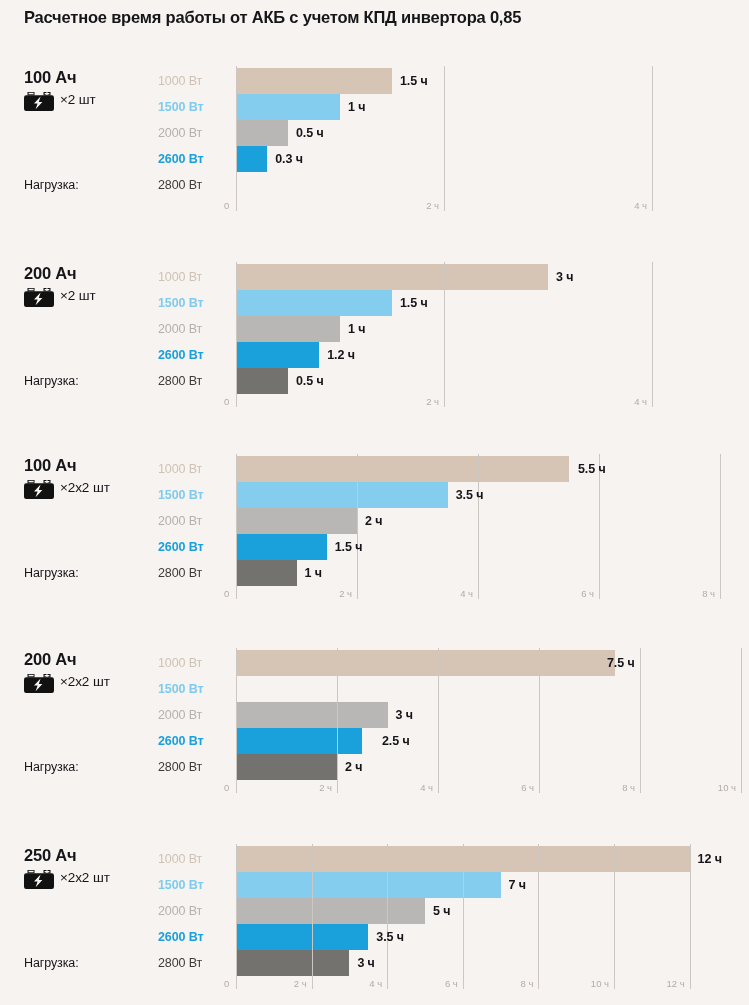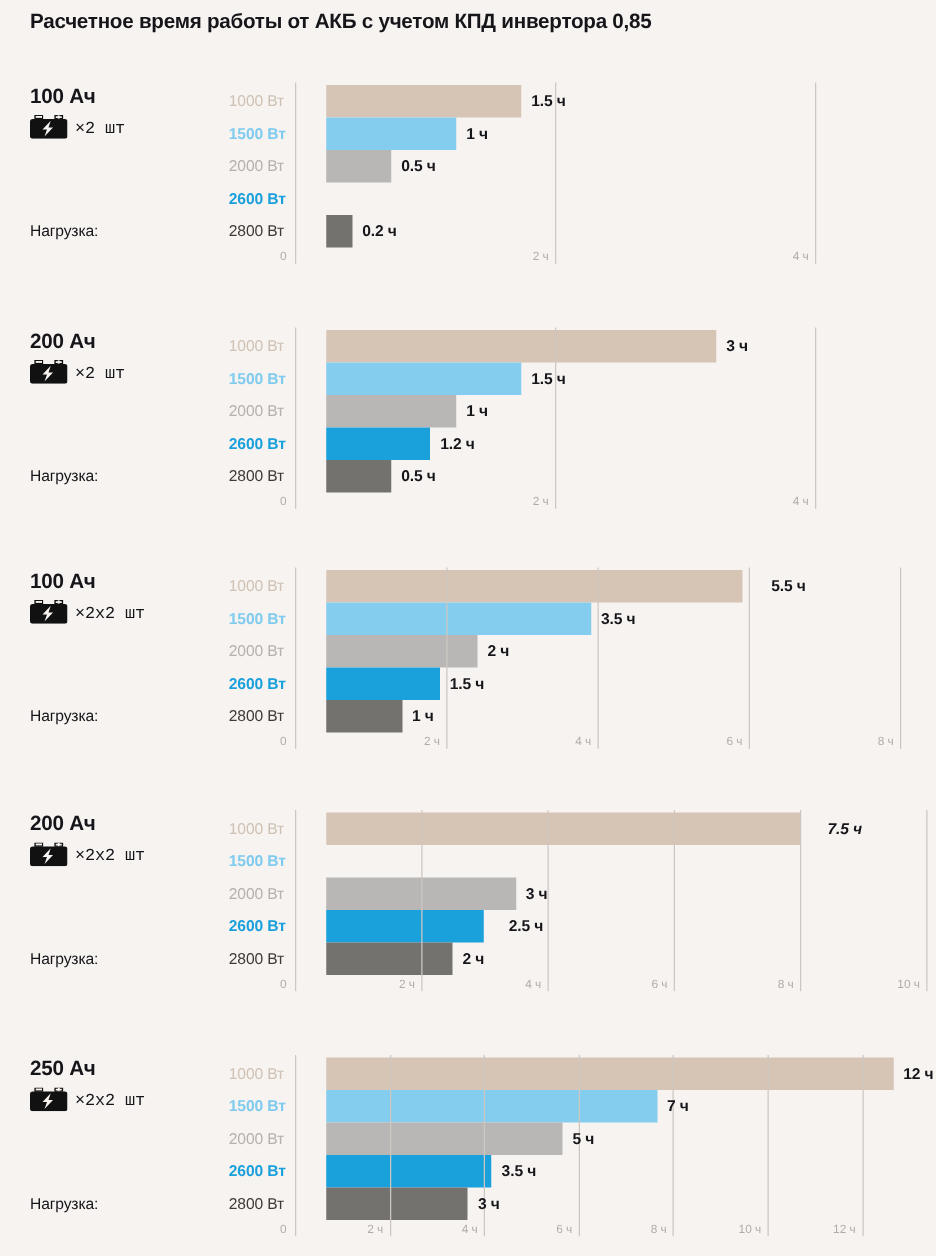--- a/index.html
+++ b/index.html
@@ -46,24 +46,23 @@
   .group-capacity {
     font-size: 16.5px;
     font-weight: bold;
     color: #15151a;
     line-height: 18px;
     letter-spacing: -0.2px;
     white-space: nowrap;
   }
   .group-qty-row {
     display: flex;
-    align-items: flex-end;
+    align-items: flex-start;
     margin-top: 6px;
     white-space: nowrap;
-    font-family: Liberation Mono, monospace;
   }
   .battery-icon {
     display: inline-block;
     width: 30px;
     height: 19px;
     flex: 0 0 auto;
   }
   .group-qty-text {
     font-size: 13.5px;
     color: #15151a;
@@ -80,21 +79,20 @@
   }
   
   .plot {
     position: absolute;
     left: 158px;
     top: 0;
     width: 591px;
   }
   .rows {
     position: relative;
-    margin-left: 25px;
   }
   .row {
     position: relative;
     height: 26px;
     display: flex;
     align-items: center;
   }
   .cat-label {
     position: absolute;
     left: 0;
@@ -212,27 +210,27 @@
             </div>
             <div class="row">
               <div class="cat-label" style="color: rgb(180, 177, 174);">2000 Вт</div>
               <div class="bar-wrap">
                 <div class="bar" style="width: 52px; background: rgb(184, 183, 181);"></div>
                 <div class="bar-value" style="left: 60px;">0.5 ч</div>
               </div>
             </div>
             <div class="row">
               <div class="cat-label" style="color: rgb(26, 160, 219); font-weight: bold;">2600 Вт</div>
+              <div class="bar-wrap">
+                <div class="bar" style="width: 31.2px; background: rgb(26, 160, 219);"></div>
+                <div class="bar-value" style="left: 39.2px;">0.3 ч</div>
+              </div>
             </div>
             <div class="row">
               <div class="cat-label" style="color: rgb(61, 59, 57);">2800 Вт</div>
-              <div class="bar-wrap">
-                <div class="bar" style="width: 20.8px; background: rgb(116, 114, 110);"></div>
-                <div class="bar-value" style="left: 28.8px;">0.2 ч</div>
-              </div>
             </div>
           </div>
           <div class="axis" style="top: 130px;">
             <div class="axis-zero-line"></div>
             <div class="tick-label zero">0</div>
             <div class="gridline" style="left: 208px;"></div>
             <div class="tick-label" style="left: 208px;">2 ч</div>
             <div class="gridline" style="left: 416px;"></div>
             <div class="tick-label" style="left: 416px;">4 ч</div>
           </div>
@@ -321,21 +319,21 @@
             <span class="group-qty-text">×2x2 шт</span>
           </div>
         </div>
         <div class="load-label" style="top: 110px;">Нагрузка:</div>
         <div class="plot">
           <div class="rows">
             <div class="row">
               <div class="cat-label" style="color: rgb(207, 194, 180);">1000 Вт</div>
               <div class="bar-wrap">
                 <div class="bar" style="width: 332.75px; background: rgb(214, 197, 181);"></div>
-                <div class="bar-value" style="left: 356px;">5.5 ч</div>
+                <div class="bar-value" style="left: 342px;">5.5 ч</div>
               </div>
             </div>
             <div class="row">
               <div class="cat-label" style="color: rgb(126, 203, 239); font-weight: bold;">1500 Вт</div>
               <div class="bar-wrap">
                 <div class="bar" style="width: 211.75px; background: rgb(133, 205, 238);"></div>
                 <div class="bar-value" style="left: 219.75px;">3.5 ч</div>
               </div>
             </div>
             <div class="row">
@@ -392,21 +390,21 @@
             <span class="group-qty-text">×2x2 шт</span>
           </div>
         </div>
         <div class="load-label" style="top: 110px;">Нагрузка:</div>
         <div class="plot">
           <div class="rows">
             <div class="row">
               <div class="cat-label" style="color: rgb(207, 194, 180);">1000 Вт</div>
               <div class="bar-wrap">
                 <div class="bar" style="width: 378.75px; background: rgb(214, 197, 181);"></div>
-                <div class="bar-value" style="left: 401px; font-style: italic;">7.5 ч</div>
+                <div class="bar-value" style="left: 371px;">7.5 ч</div>
               </div>
             </div>
             <div class="row">
               <div class="cat-label" style="color: rgb(126, 203, 239); font-weight: bold;">1500 Вт</div>
             </div>
             <div class="row">
               <div class="cat-label" style="color: rgb(180, 177, 174);">2000 Вт</div>
               <div class="bar-wrap">
                 <div class="bar" style="width: 151.5px; background: rgb(184, 183, 181);"></div>
                 <div class="bar-value" style="left: 159.5px;">3 ч</div>

